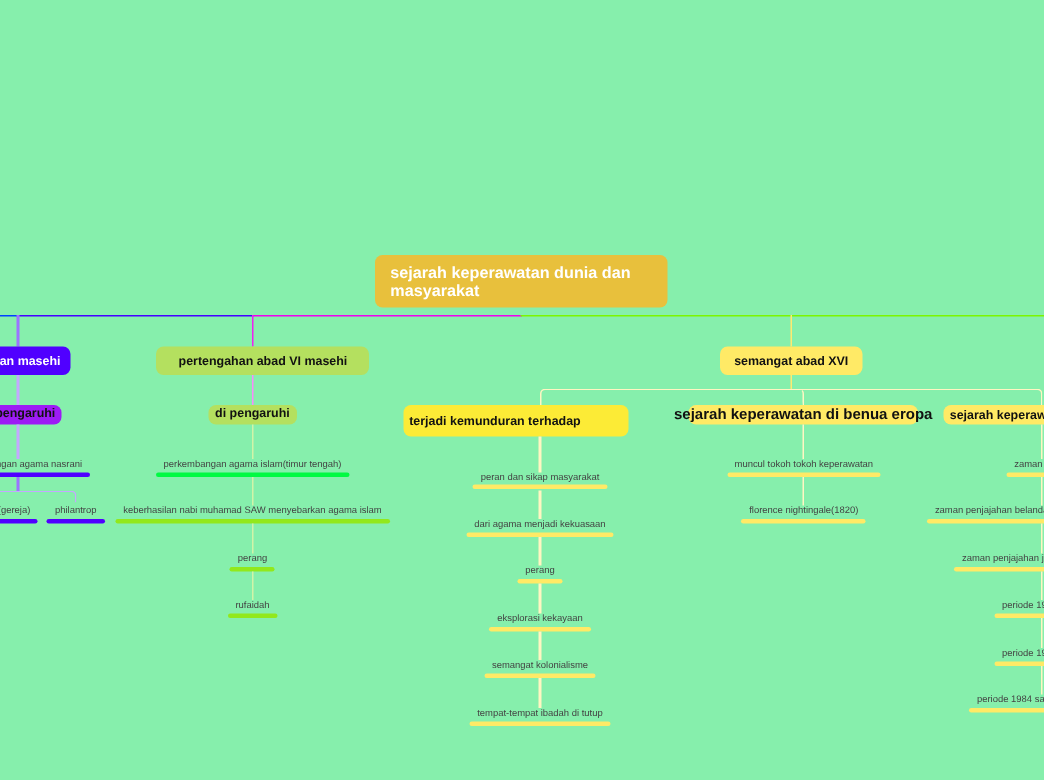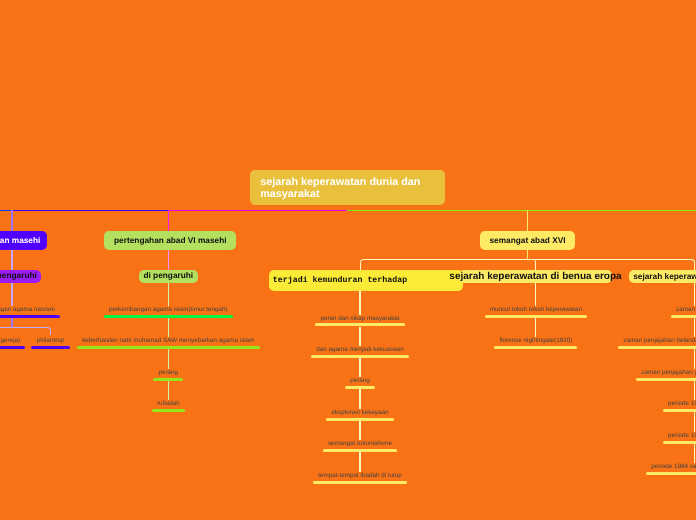--- a/index.html
+++ b/index.html
@@ -1,21 +1,21 @@
 <!DOCTYPE html>
 <html><head>
 <meta charset="utf-8">
 <title>sejarah keperawatan dunia dan indonesia</title>
 <style>
   html,body{margin:0;padding:0;background:#ffffff;}
   body{width:696px;height:520px;overflow:hidden;
        font-family:"Liberation Sans",sans-serif;
        -webkit-font-smoothing:antialiased;
        text-rendering:geometricPrecision;}
-  #canvas{position:relative;width:696px;height:520px;background:#f97316;overflow:hidden;
+  #canvas{position:relative;width:696px;height:520px;background:#86efac;overflow:hidden;
           filter:opacity(1);}
   .node{position:absolute;box-sizing:border-box;white-space:nowrap;
         font-weight:bold;border-radius:5px;display:flex;
         align-items:center;justify-content:center;flex-direction:column;}
   .node b{display:block;font-weight:bold;}
   .leaf{position:absolute;white-space:nowrap;text-align:center;font-weight:400;}
   .bar{position:absolute;border-radius:2px;}
   .v{position:absolute;}
   .h{position:absolute;}
   .elbow{position:absolute;}
@@ -43,21 +43,21 @@
   <div class="v" style="left:11.25px;top:282.9px;width:1.5px;height:23.1px;background:#C4A8FF;"></div>
   <div class="leaf" style="left:-158.0px;top:305.95px;width:340px;font-size:6.3px;line-height:7px;color:#434343;"><span>perkembangan agama nasrani</span></div>
   <div class="bar" style="left:-36.15px;top:314.85px;width:96.3px;height:3px;background:#5000FF;"></div>
   <div class="v" style="left:11.25px;top:318.0px;width:1.5px;height:9.9px;background:#9B74FF;"></div>
   <div class="elbow" style="left:-26.7px;top:327.2px;width:77.2px;height:7.8px;border:1.5px solid #C4A8FF;border-bottom:none;border-top-left-radius:3.5px;border-top-right-radius:3.5px;box-sizing:border-box;"></div>
   <div class="leaf" style="left:-196.7px;top:337.4px;width:340px;font-size:6.3px;line-height:7px;color:#434343;"><span>diakonia/pelayanan sosial(gereja)</span></div>
   <div class="bar" style="left:-78.75px;top:346.3px;width:104.1px;height:3px;background:#5000FF;"></div>
   <div class="leaf" style="left:-119.5px;top:337.4px;width:340px;font-size:6.3px;line-height:7px;color:#434343;"><span>philantrop</span></div>
   <div class="bar" style="left:31.45px;top:346.3px;width:38.1px;height:3px;background:#5000FF;"></div>
   <div class="v" style="left:167.55px;top:210px;width:1.5px;height:21.4px;background:#F020F0;"></div>
-  <div class="node" style="left:104.3px;top:231.4px;width:132px;height:18.2px;background:#B4E05F;color:#111111;font-size:8.3px;line-height:9.700000000000001px;">
+  <div class="node" style="left:104.3px;top:231.4px;width:142px;height:18.2px;background:#B4E05F;color:#111111;font-size:8.3px;line-height:9.700000000000001px;">
       <b>pertengahan abad VI masehi</b>
     </div>
   <div class="v" style="left:167.55px;top:249.6px;width:1.5px;height:20.1px;background:#F78CFA;"></div>
   <div class="node" style="left:139.05px;top:269.7px;width:58.5px;height:13.2px;background:#B4E05F;color:#111111;font-size:8.3px;line-height:9.700000000000001px;">
       <b>di pengaruhi</b>
     </div>
   <div class="v" style="left:167.55px;top:282.9px;width:1.5px;height:23.05px;background:#D2F4A8;"></div>
   <div class="leaf" style="left:-1.7px;top:305.95px;width:340px;font-size:6.3px;line-height:7px;color:#434343;"><span>perkembangan agama islam(timur tengah)</span></div>
   <div class="bar" style="left:103.85px;top:314.85px;width:128.9px;height:3px;background:#00FA42;"></div>
   <div class="v" style="left:167.55px;top:317.95px;width:1.5px;height:19.45px;background:#D2F4A8;"></div>
@@ -68,21 +68,21 @@
   <div class="bar" style="left:153.3px;top:377.8px;width:30.0px;height:3px;background:#92E81C;"></div>
   <div class="v" style="left:167.55px;top:380.9px;width:1.5px;height:19.45px;background:#D2F4A8;"></div>
   <div class="leaf" style="left:-1.7px;top:400.35px;width:340px;font-size:6.3px;line-height:7px;color:#434343;"><span>rufaidah</span></div>
   <div class="bar" style="left:151.75px;top:409.25px;width:33.1px;height:3px;background:#92E81C;"></div>
   <div class="v" style="left:526.75px;top:210px;width:1.5px;height:21.4px;background:#FFEA70;"></div>
   <div class="node" style="left:480.0px;top:231.4px;width:95.0px;height:18.2px;background:#FFEA66;color:#111111;font-size:8.3px;line-height:9.700000000000001px;">
       <b>semangat abad XVI</b>
     </div>
   <div class="v" style="left:526.75px;top:249.6px;width:1.5px;height:10.4px;background:#FFEA70;"></div>
   <div class="elbow" style="left:360px;top:259.3px;width:334.5px;height:10.5px;border:1.5px solid #FFF6C2;border-bottom:none;border-top-left-radius:3.5px;border-top-right-radius:3.5px;box-sizing:border-box;"></div>
-  <div class="node" style="left:268.6px;top:269.8px;width:194px;height:21.3px;background:#FCEB36;color:#111111;font-size:8.3px;line-height:9.6px;align-items:flex-start;padding:1.1px 0 0 4.2px;font-family:Liberation Mono, monospace;">
+  <div class="node" style="left:268.6px;top:269.8px;width:150px;height:21.3px;background:#FCEB36;color:#111111;font-size:8.3px;line-height:9.6px;align-items:flex-start;padding:1.1px 0 0 4.2px;">
       <b>terjadi kemunduran terhadap</b>
     </div>
   <div class="v" style="left:359.25px;top:291.1px;width:1.5px;height:23.45px;background:#FFF6C2;"></div>
   <div class="leaf" style="left:190px;top:314.55px;width:340px;font-size:6.3px;line-height:7px;color:#434343;"><span>peran dan sikap masyarakat</span></div>
   <div class="bar" style="left:315.35px;top:323.45px;width:89.3px;height:3px;background:#FFEA66;"></div>
   <div class="v" style="left:359.25px;top:326.55px;width:1.5px;height:19.45px;background:#FFF6C2;"></div>
   <div class="leaf" style="left:190px;top:346.0px;width:340px;font-size:6.3px;line-height:7px;color:#434343;"><span>dari agama menjadi kekuasaan</span></div>
   <div class="bar" style="left:311.15px;top:354.9px;width:97.7px;height:3px;background:#FFEA66;"></div>
   <div class="v" style="left:359.25px;top:358.0px;width:1.5px;height:19.45px;background:#FFF6C2;"></div>
   <div class="leaf" style="left:190px;top:377.45px;width:340px;font-size:6.3px;line-height:7px;color:#434343;"><span>perang</span></div>

